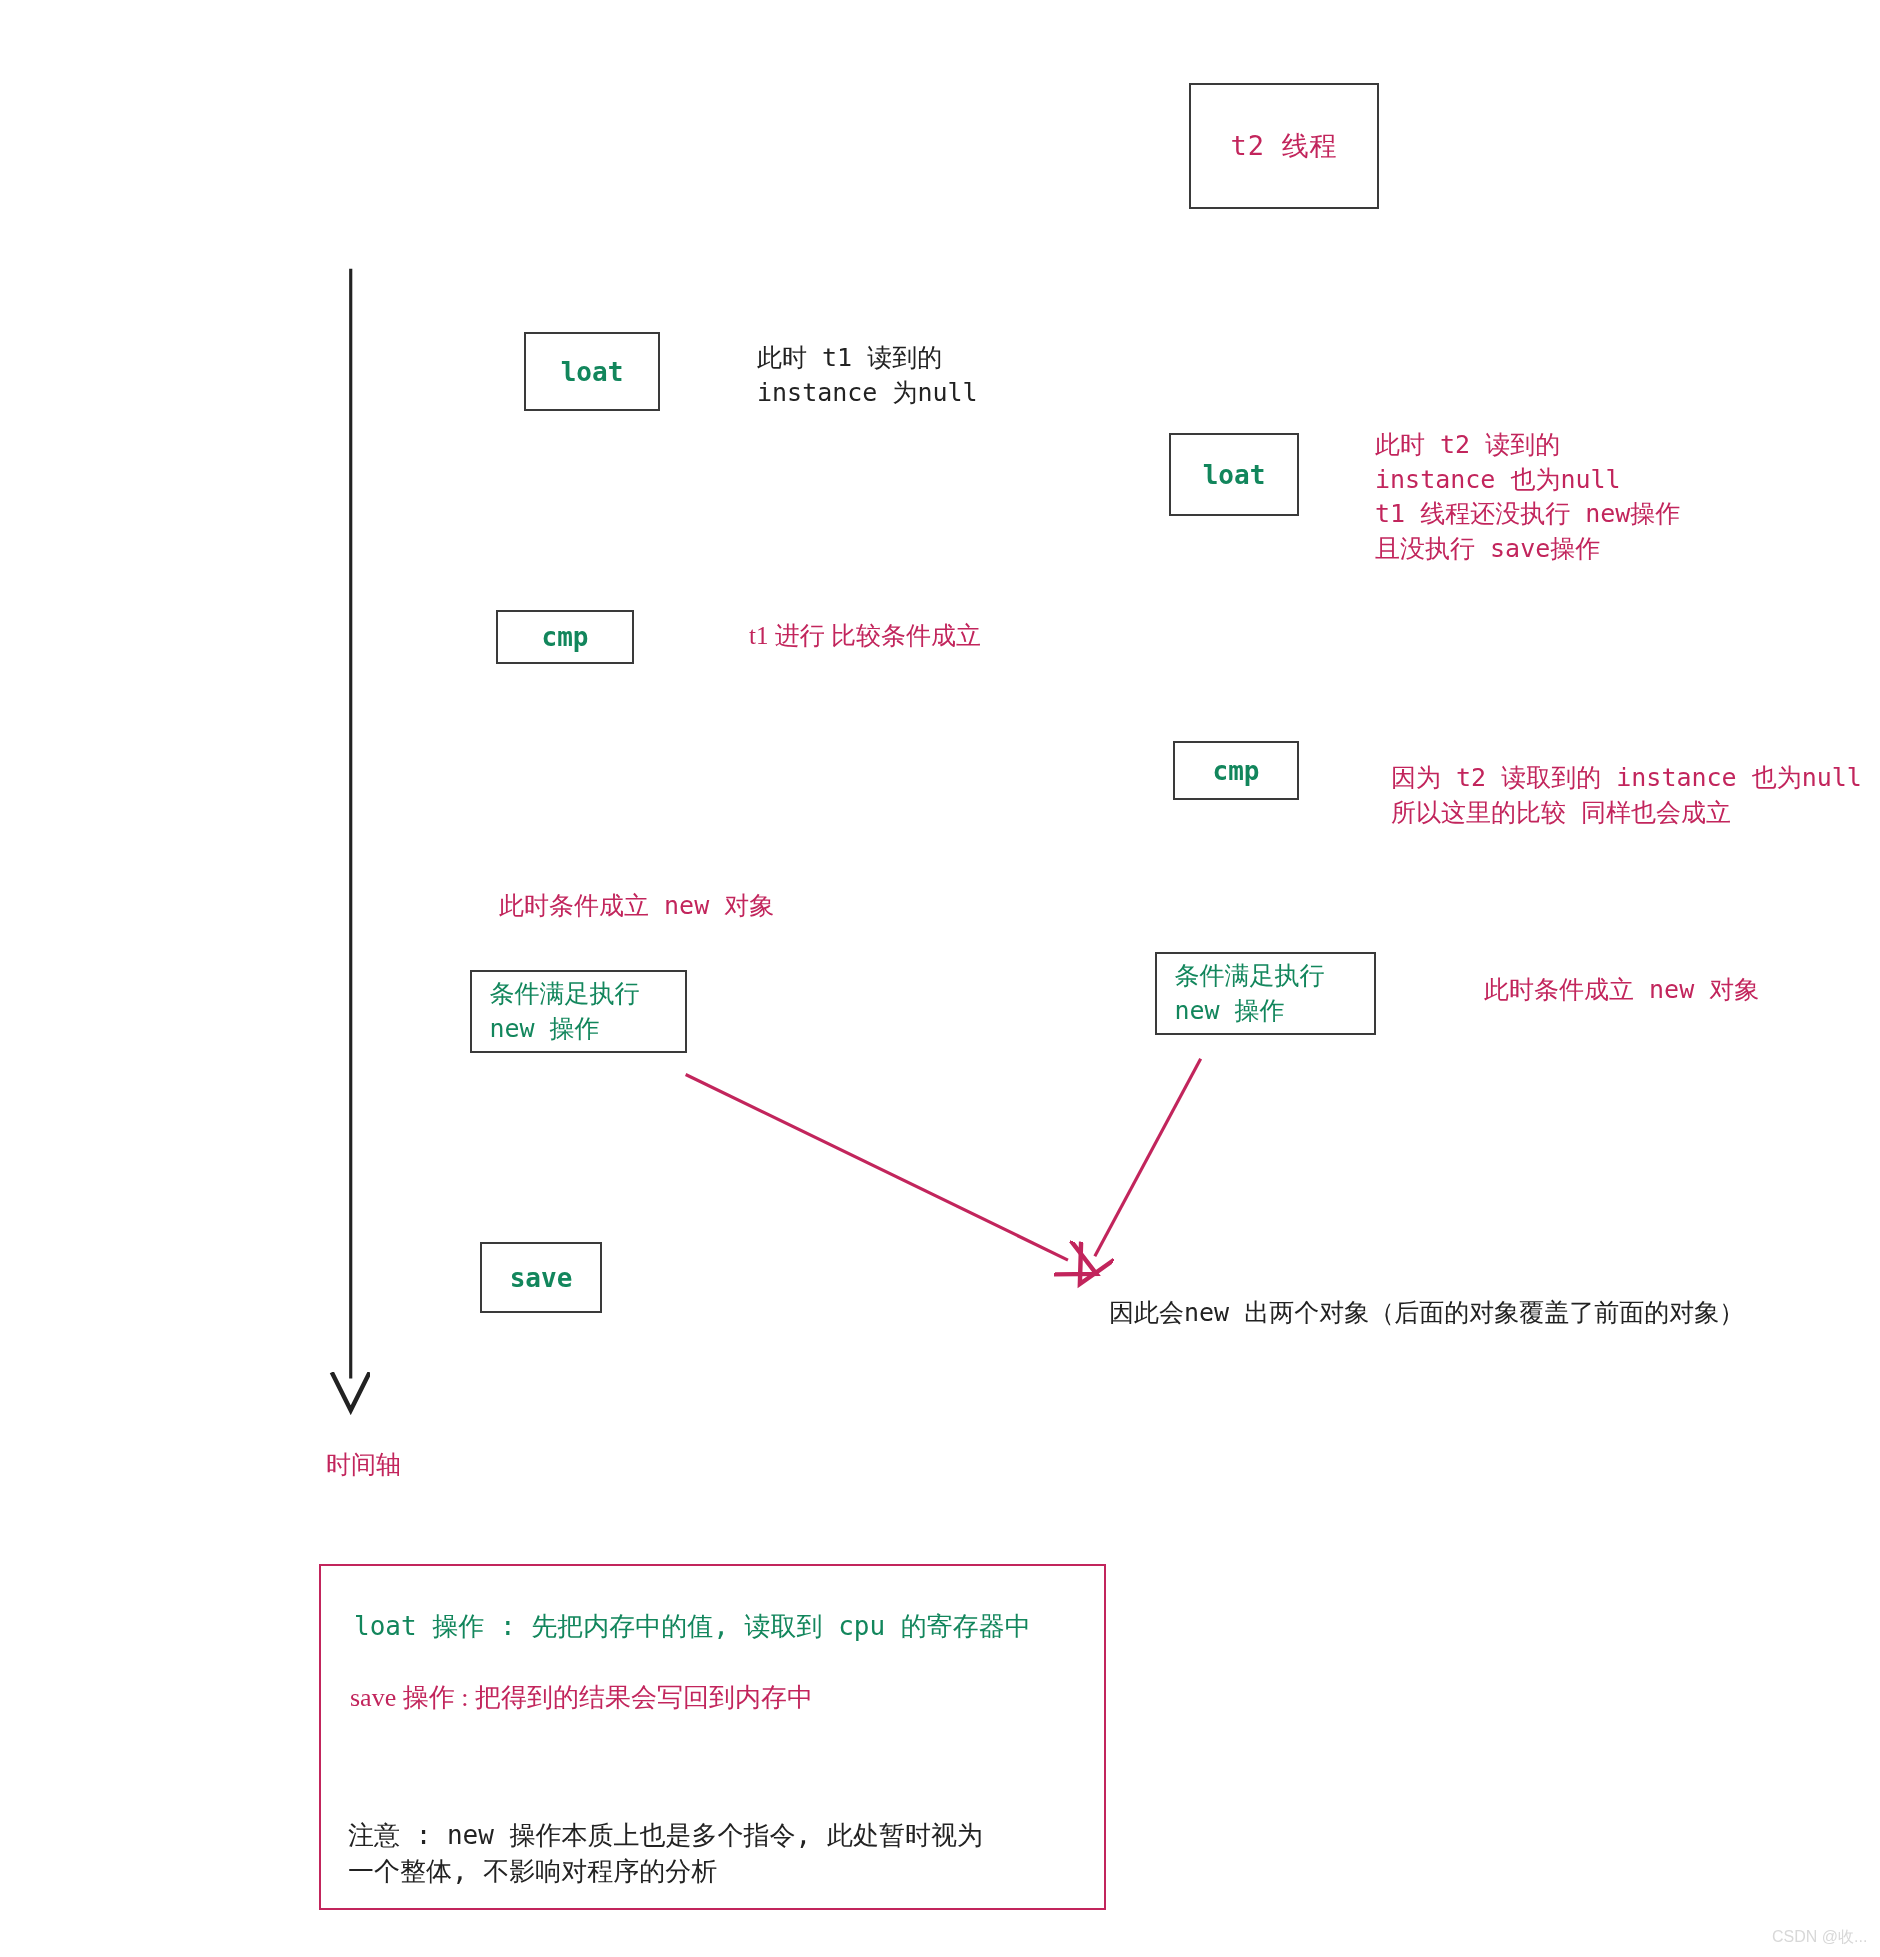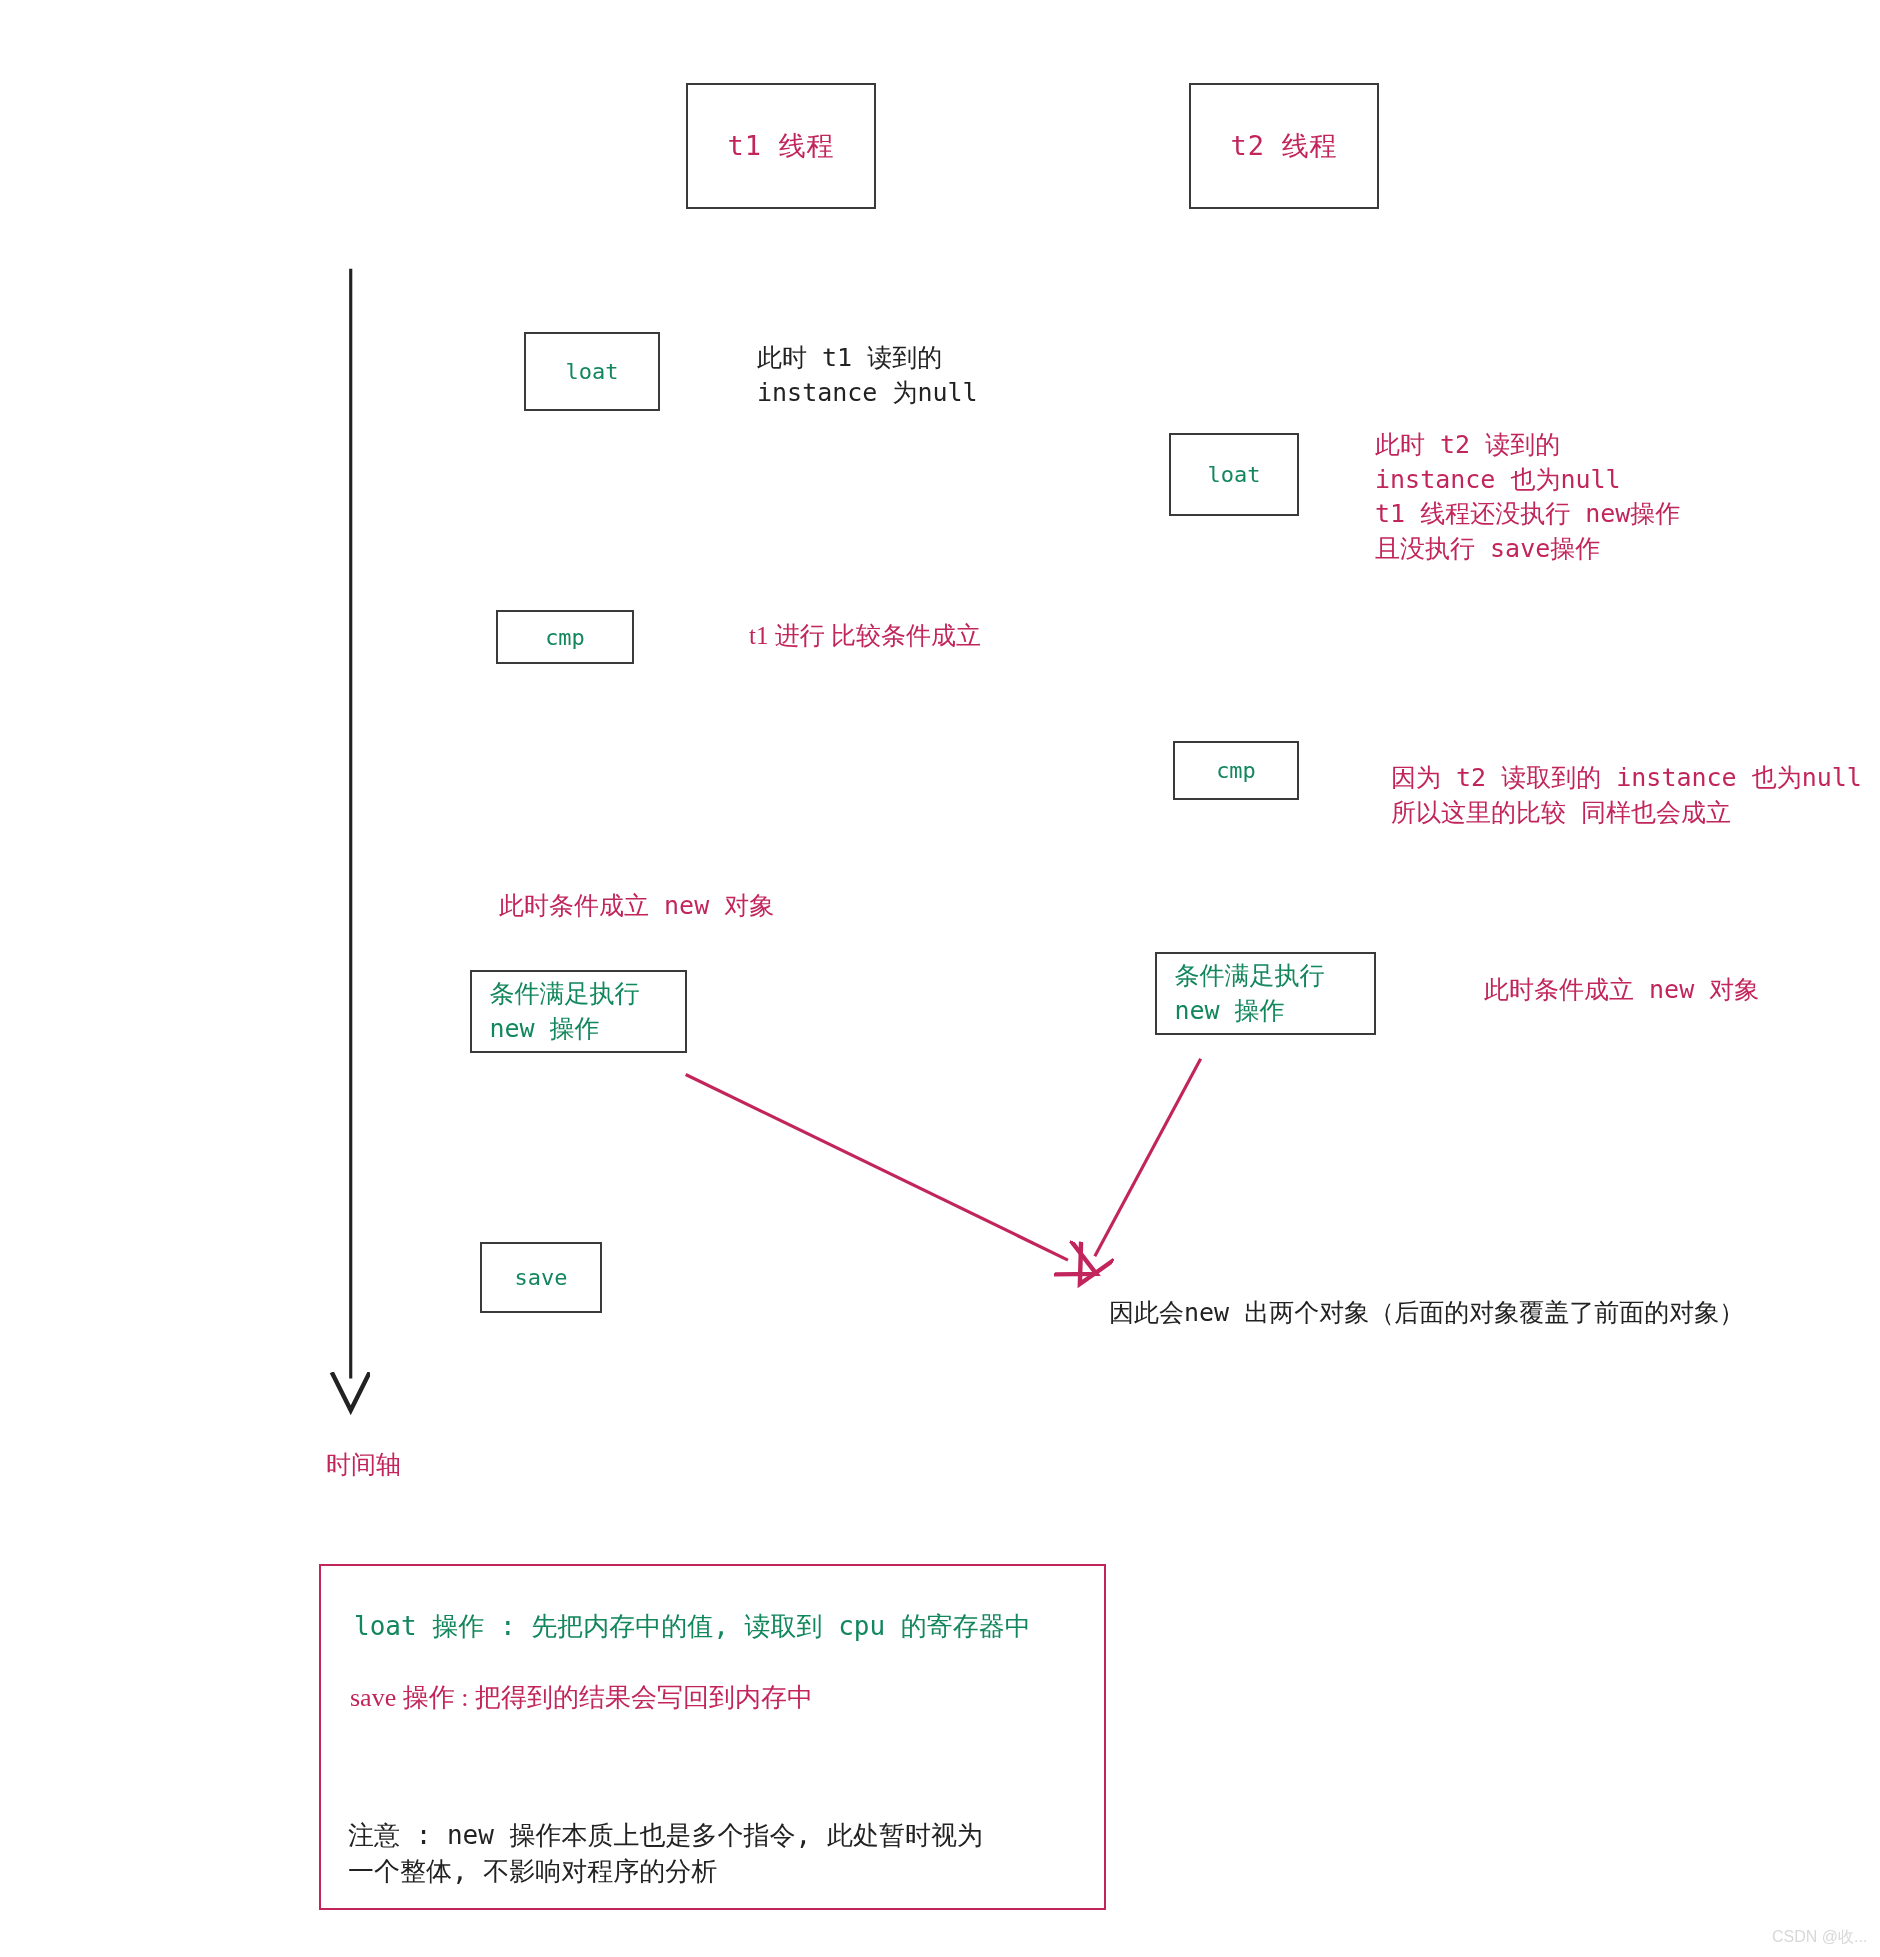--- a/index.html
+++ b/index.html
@@ -32,22 +32,23 @@
     text-align: left;
   }
   .thread-label {
     color: #c2255c;
     font-size: 27px;
     font-family: "DejaVu Sans Mono", "Liberation Mono", monospace;
     letter-spacing: 0.8px;
   }
   .op-label {
     color: #12865c;
-    font-size: 22px;
+    font-size: 26px;
     font-family: "DejaVu Sans Mono", "Liberation Mono", monospace;
+    font-weight: bold;
   }
   .op-multiline {
     color: #12865c;
     font-size: 25px;
     line-height: 1.38;
     font-family: "DejaVu Sans Mono", "Liberation Mono", monospace;
     padding-left: 17.4px;
     white-space: pre-line;
   }
   .note {
@@ -96,23 +97,20 @@
     width: 1880px;
     height: 1957px;
     pointer-events: none;
   }
 </style>
 </head>
 <body>
 
 <div id="canvas">
 
-  <div class="box" id="t1-box" style="left:686px; top:83px; width:190px; height:126px;">
-    <span class="thread-label">t1 线程</span>
-  </div>
 
   <div class="box" id="t2-box" style="left:1189px; top:83px; width:190px; height:126px;">
     <span class="thread-label">t2 线程</span>
   </div>
 
   <div class="box" style="left:524px; top:332px; width:136px; height:79px;">
     <span class="op-label">loat</span>
   </div>
   <div class="note note-dark" style="left:719px; top:341px; width:411px;">此时 t1 读到的
 instance 为null</div>

